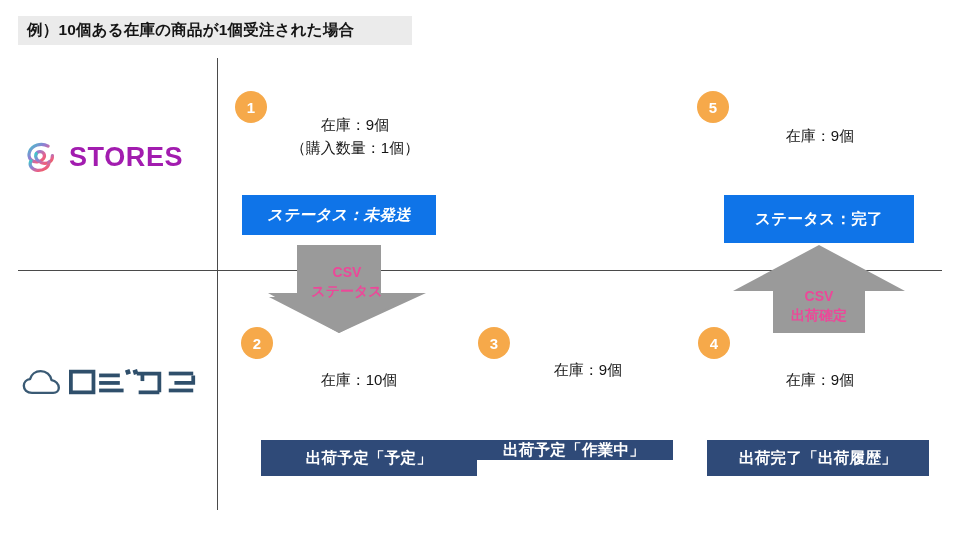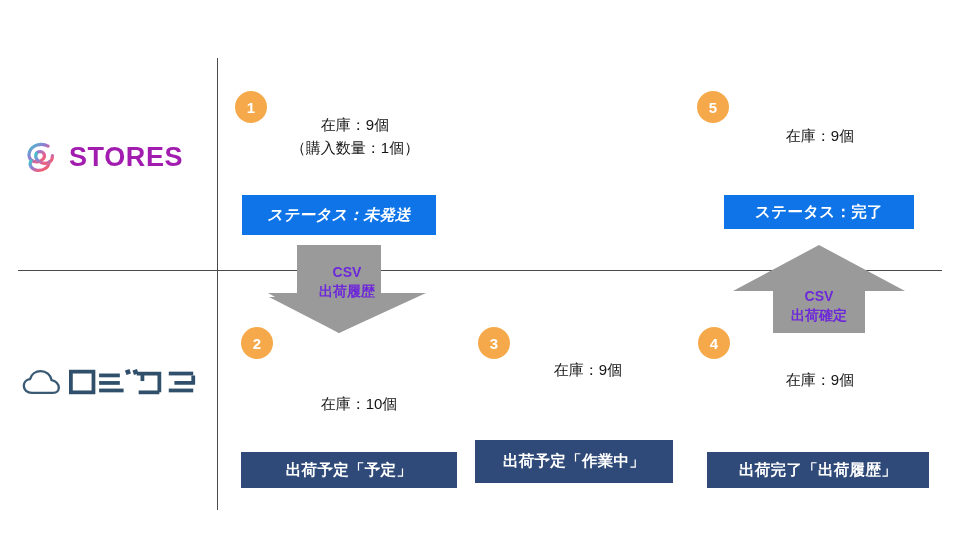--- a/index.html
+++ b/index.html
@@ -142,41 +142,44 @@
     font-weight: 700;
     letter-spacing: 0.3px;
     white-space: nowrap;
   }
   .badge-blue { background: #0f74e8; }
   .badge-navy { background: #2f4a78; }
 
   
   .arrow {
     position: absolute;
-    color: #6d28d9;
+    color: #ec4899;
     font-size: 14px;
     font-weight: 700;
     line-height: 1.35;
     text-align: center;
   }
   .arrow svg { position: absolute; left: 0; top: 0; }
   .arrow-label {
     position: absolute;
     width: 100%;
     text-align: center;
     white-space: nowrap;
   }
   .arrow-down .arrow-label { top: 18px; }
   .arrow-up .arrow-label { top: 42px; }
 </style>
 </head>
 <body>
 
 <div class="canvas">
 
+  <div class="title-bar">
+    <span class="title-text">例）10個ある在庫の商品が1個受注された場合</span>
+  </div>
 
   <div class="v-line"></div>
   <div class="h-line"></div>
 
   <div class="logo-stores">
     <span class="stores-mark">
       <svg viewBox="0 0 40 40" width="38" height="38" aria-hidden="true">
         <defs>
           <linearGradient id="storesGrad" x1="0" y1="0" x2="1" y2="1">
             <stop offset="0%" stop-color="#3fc7c9"></stop>
@@ -231,64 +234,64 @@
   <div class="badge badge-blue" style="left:242px; top:195px; width:194px; height:40px;font-style:italic;">
     <span>ステータス：未発送</span>
   </div>
 
   <div class="step-badge" style="left:697px; top:91px;">
     <span>5</span>
   </div>
   <div class="value-block" style="left:745px; top:124px; width:150px;">
     <div>在庫：9個</div>
   </div>
-  <div class="badge badge-blue" style="left:724px; top:195px; width:190px; height:34px;">
+  <div class="badge badge-blue" style="left:724px; top:195px; width:190px; height:48px;">
     <span>ステータス：完了</span>
   </div>
 
   <div class="arrow arrow-down" style="left:268px; top:245px; width:158px; height:88px;">
     <svg viewBox="0 0 158 88" width="158" height="88" aria-hidden="true">
       <polygon points="29,0 113,0 113,48 158,48 71,88 0,48 29,48" fill="#9a9a9a"></polygon>
       <polygon points="29,0 113,0 113,52 141,52 71,88 1,52 29,52" fill="#9a9a9a"></polygon>
     </svg>
     <div class="arrow-label">CSV</div>
-    <div class="arrow-label" style="top:37px;">出荷履歴</div>
+    <div class="arrow-label" style="top:37px;">ステータス</div>
   </div>
 
   <div class="arrow arrow-up" style="left:733px; top:245px; width:172px; height:88px;">
     <svg viewBox="0 0 172 88" width="172" height="88" aria-hidden="true">
       <polygon points="86,0 172,46 132,46 132,88 40,88 40,46 0,46" fill="#9a9a9a"></polygon>
     </svg>
     <div class="arrow-label">CSV</div>
     <div class="arrow-label" style="top:61px;text-align:center;">出荷確定</div>
   </div>
 
   <div class="step-badge" style="left:241px; top:327px;">
     <span>2</span>
   </div>
-  <div class="value-block" style="left:284px; top:368px; width:150px;margin-top:24px;">
+  <div class="value-block" style="left:284px; top:368px; width:150px;">
     <div>在庫：10個</div>
   </div>
-  <div class="badge badge-navy" style="left:241px; top:440px; width:216px; height:36px;margin-top:12px;">
+  <div class="badge badge-navy" style="left:261px; top:440px; width:216px; height:36px;">
     <span>出荷予定「予定」</span>
   </div>
 
   <div class="step-badge" style="left:478px; top:327px;">
     <span>3</span>
   </div>
   <div class="value-block" style="left:500px; top:358px; width:176px;">
     <div>在庫：9個</div>
   </div>
-  <div class="badge badge-navy" style="left:475px; top:440px; width:198px; height:43px;">
+  <div class="badge badge-navy" style="left:475px; top:440px; width:198px; height:20px;">
     <span>出荷予定「作業中」</span>
   </div>
 
   <div class="step-badge" style="left:698px; top:327px;">
     <span>4</span>
   </div>
   <div class="value-block" style="left:745px; top:368px; width:150px;">
     <div>在庫：9個</div>
   </div>
-  <div class="badge badge-navy" style="left:707px; top:440px; width:222px; height:36px;margin-top:12px;">
+  <div class="badge badge-navy" style="left:707px; top:440px; width:222px; height:36px;">
     <span>出荷完了「出荷履歴」</span>
   </div>
 
 </div>
 
 </body></html>

